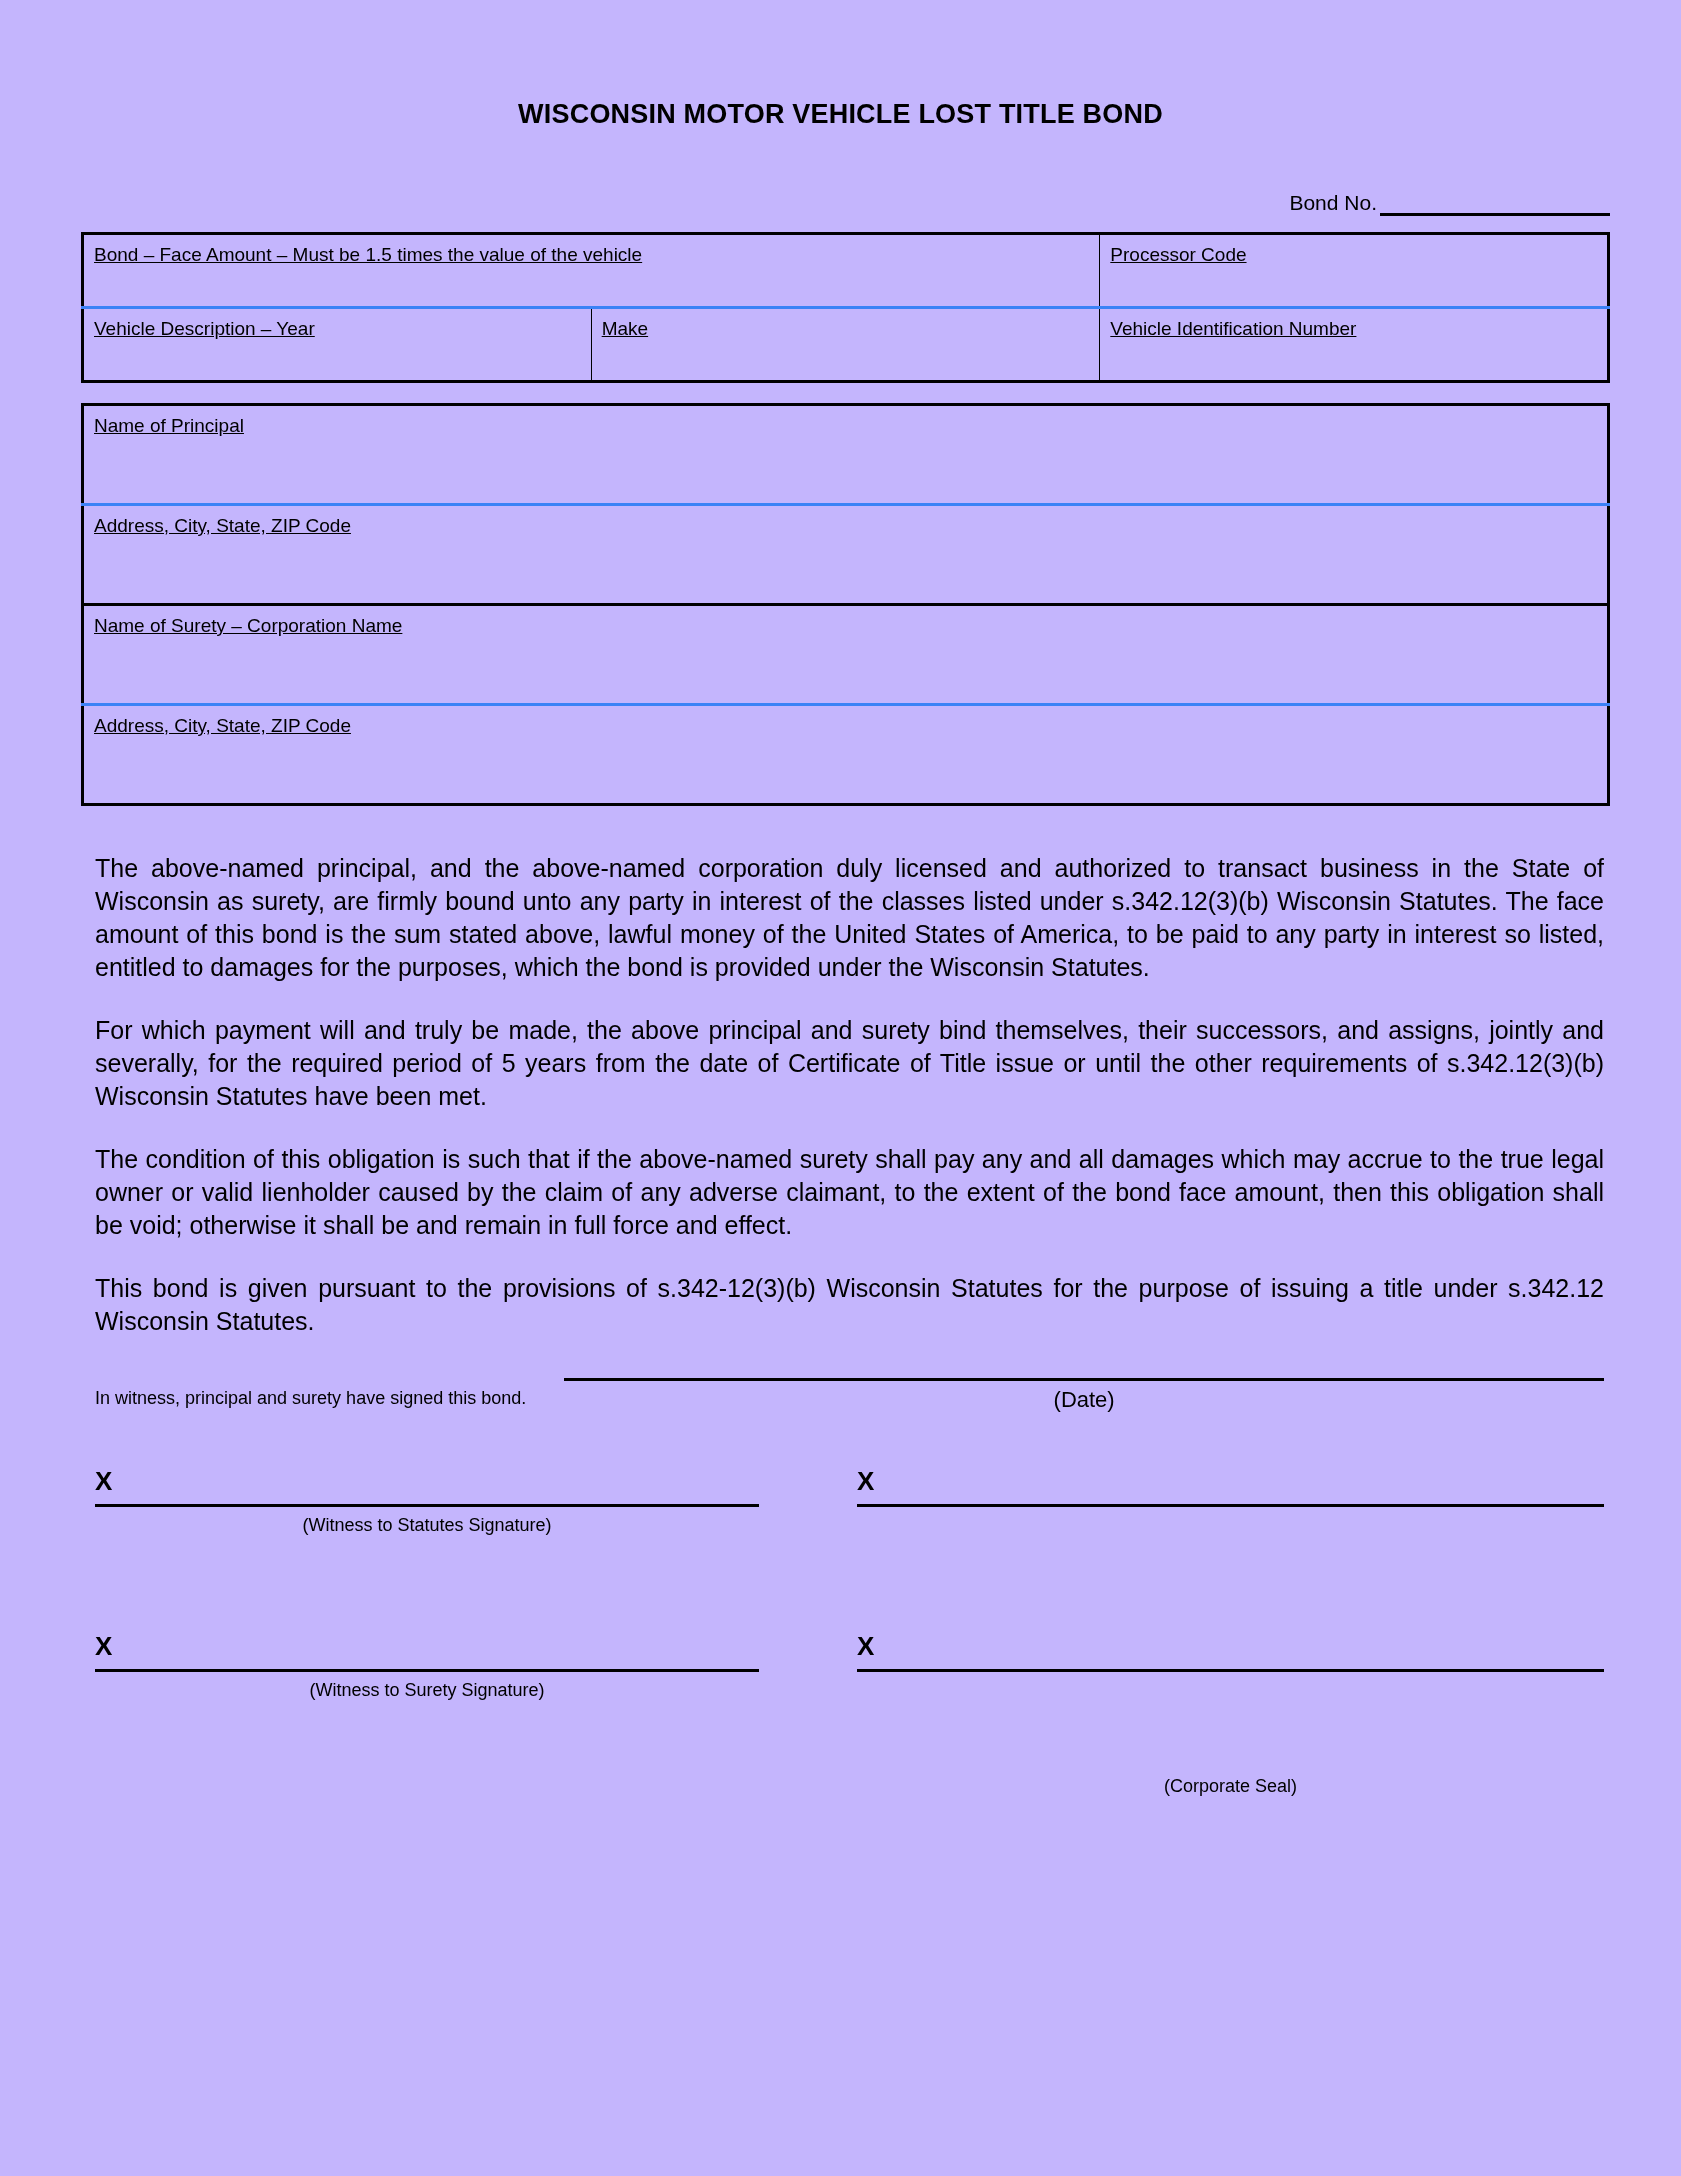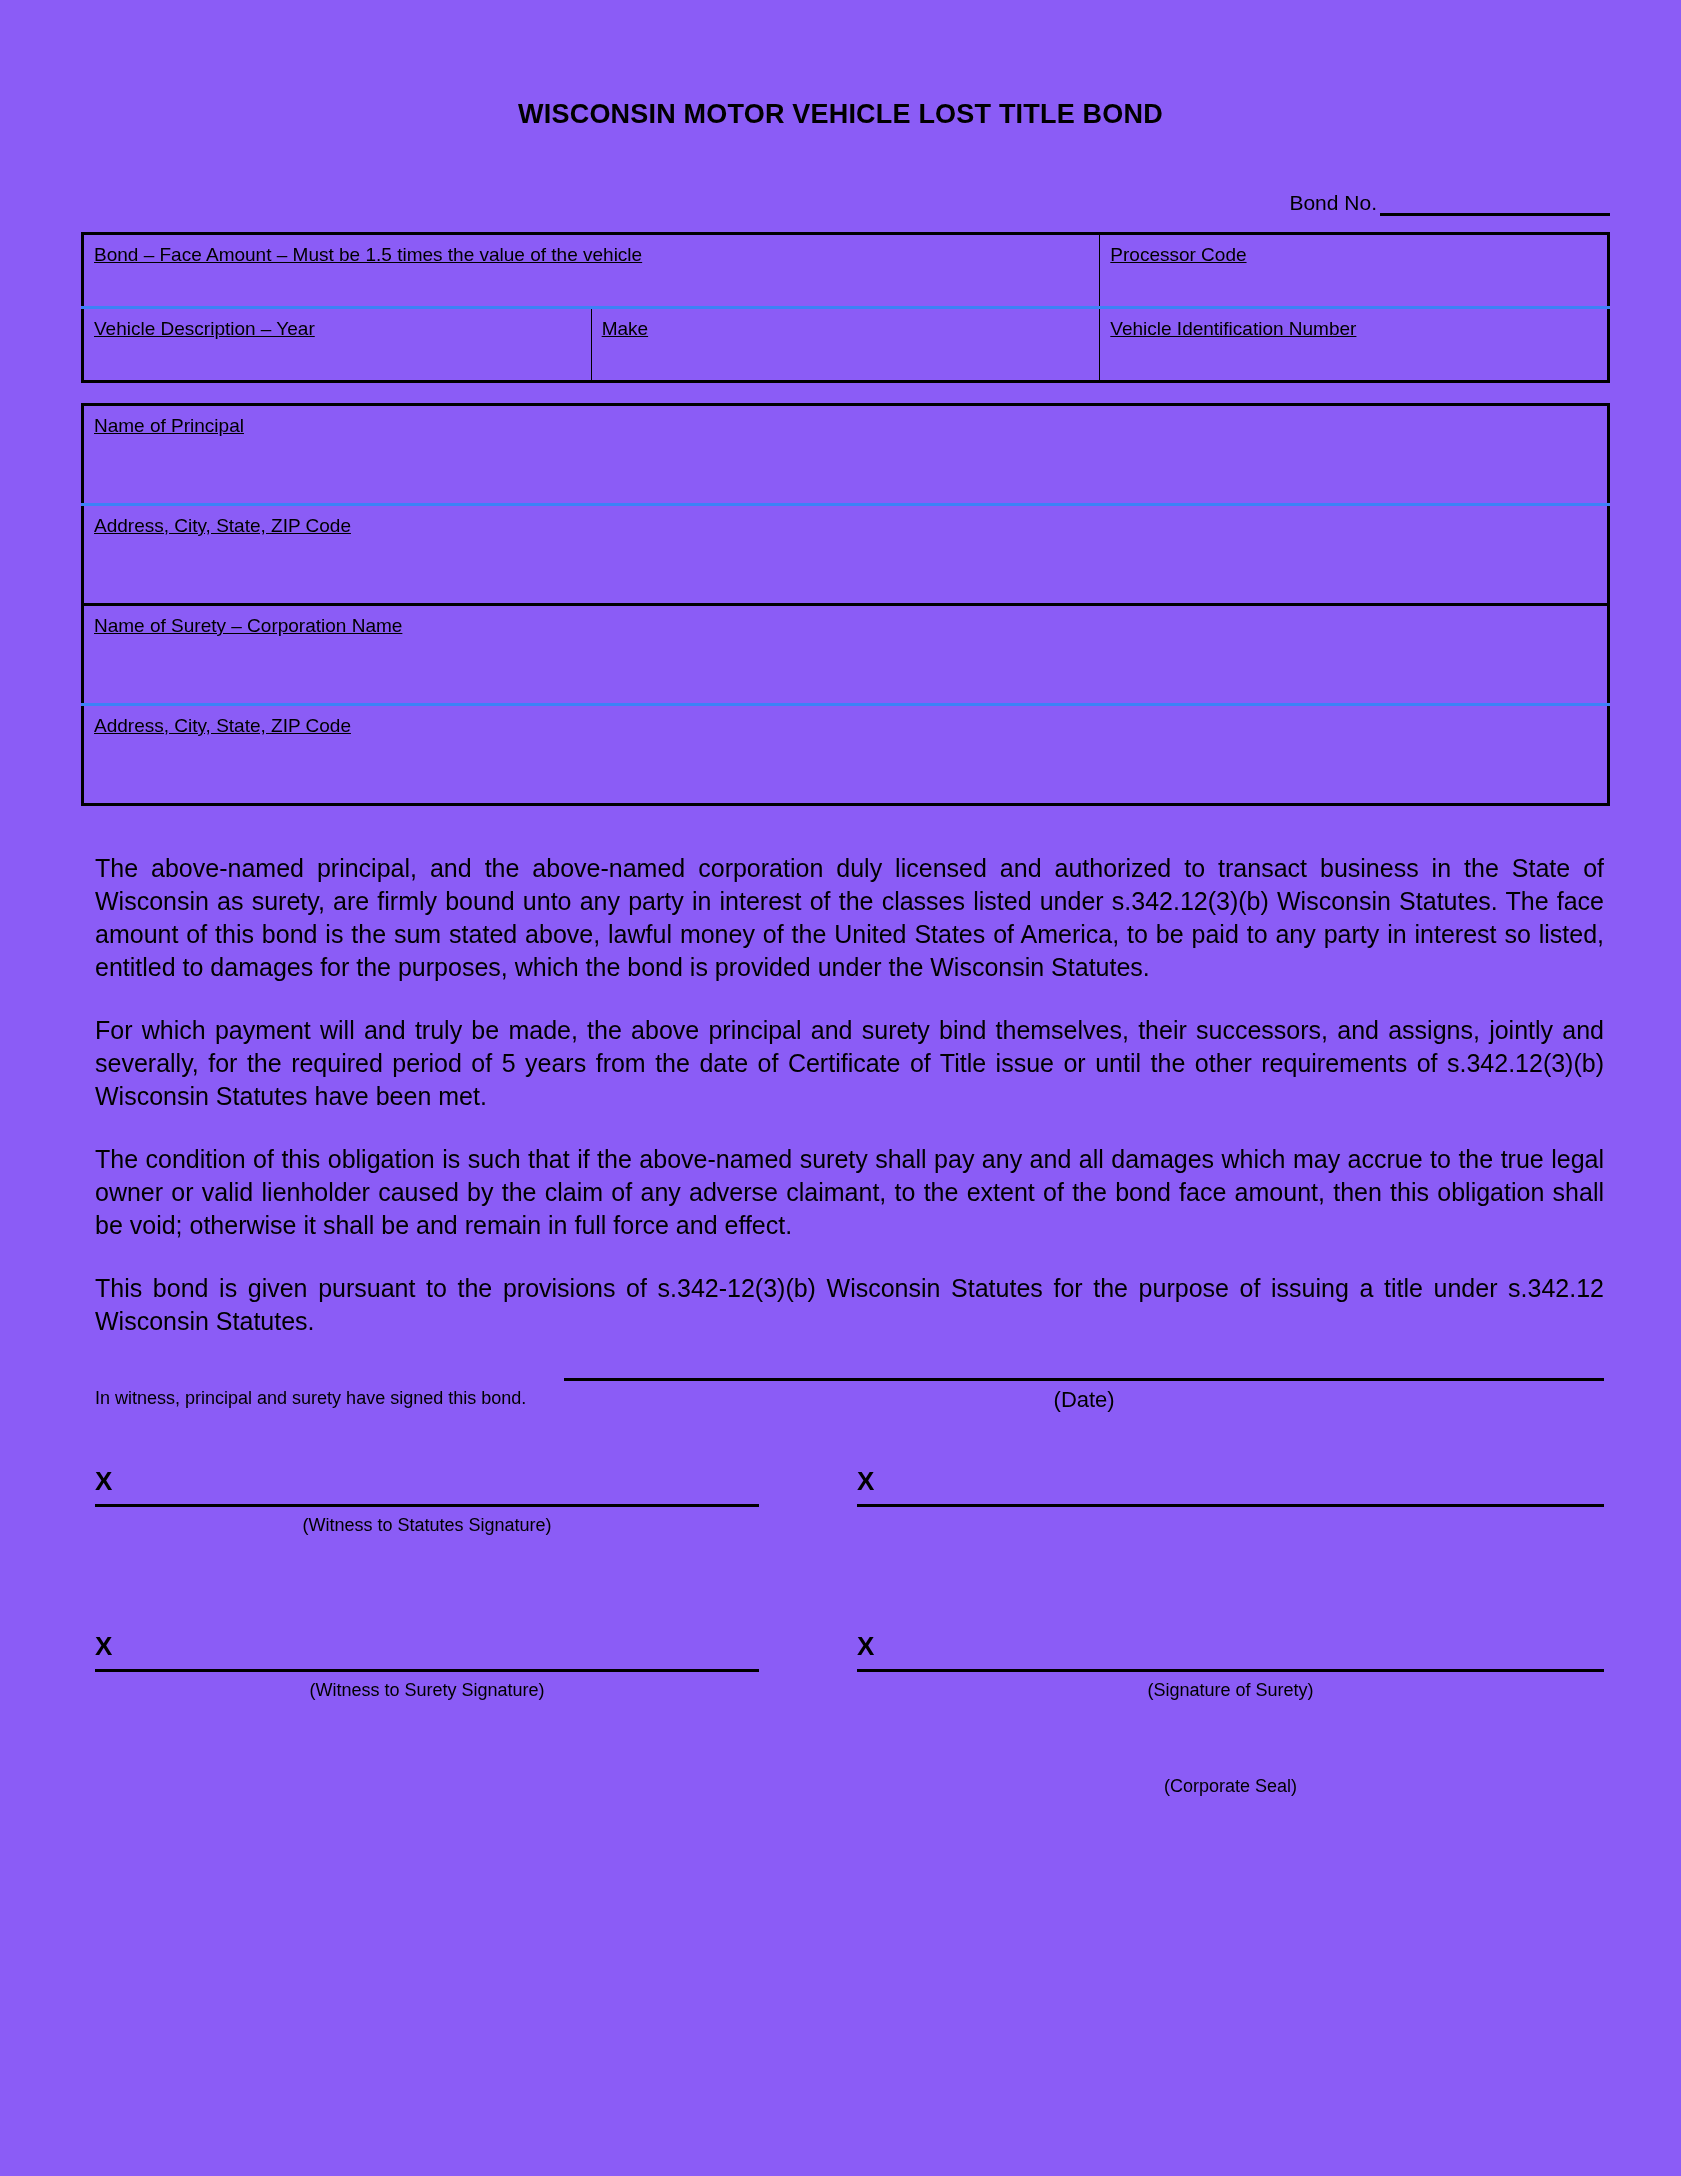--- a/index.html
+++ b/index.html
@@ -9,21 +9,21 @@
     background: #ffffff;
   }
   body {
     font-family: "Liberation Sans", sans-serif;
     color: #000000;
   }
   .page {
     width: 1681px;
     height: 2176px;
     position: relative;
-    background: #8b5cf6;
+    background: #c4b5fd;
     box-sizing: border-box;
     padding: 0;
     overflow: hidden;
   }
 
   
   .doc-title {
     text-align: center;
     font-size: 27px;
     font-weight: bold;
@@ -257,21 +257,20 @@
 
     <div class="sig-row">
       <div class="sig-cell left">
         <div class="sig-x">X</div>
         <div class="sig-rule"></div>
         <div class="sig-cap">(Witness to Surety Signature)</div>
       </div>
       <div class="sig-cell right">
         <div class="sig-x">X</div>
         <div class="sig-rule"></div>
-        <div class="sig-cap">(Signature of Surety)</div>
       </div>
     </div>
 
   </div>
 
   <div class="seal-row">
     <div class="seal-inner">(Corporate Seal)</div>
   </div>
 
 </div>

